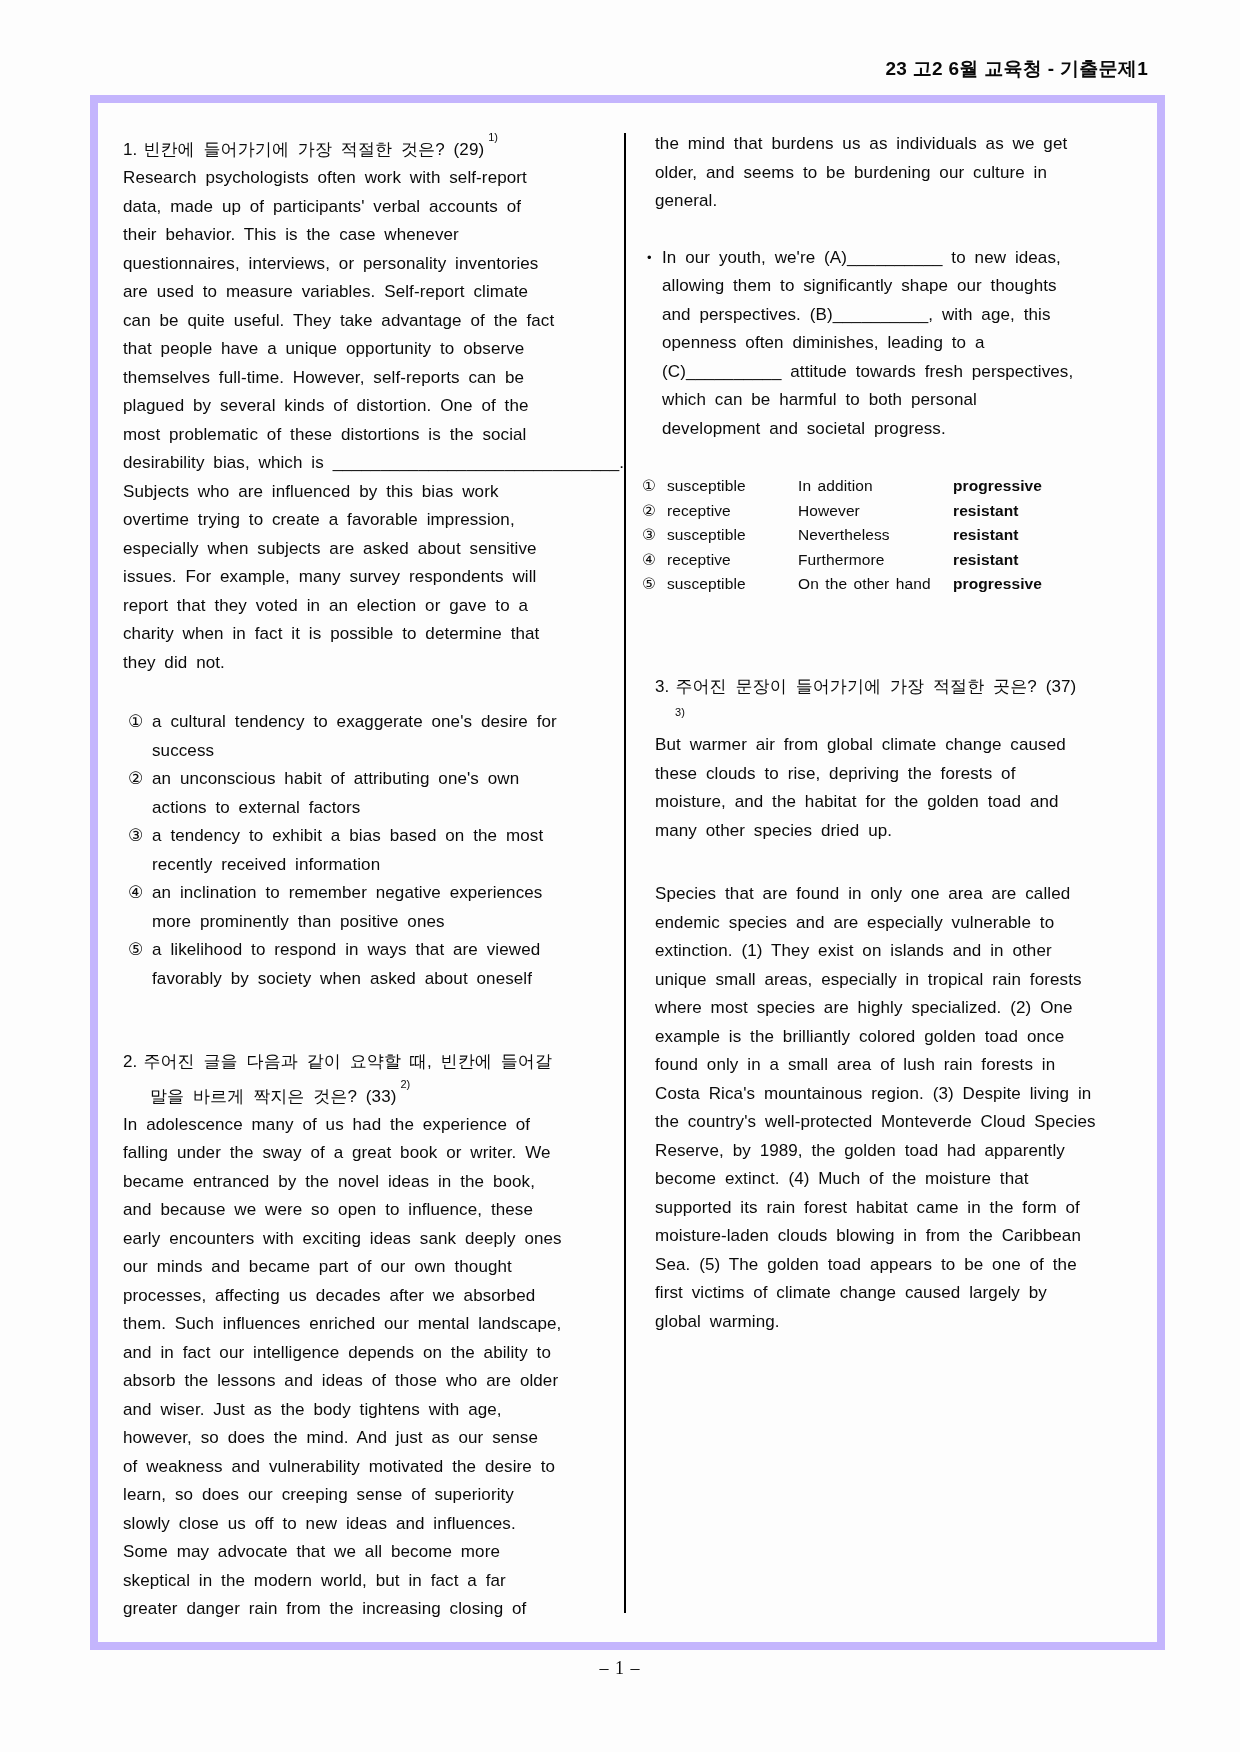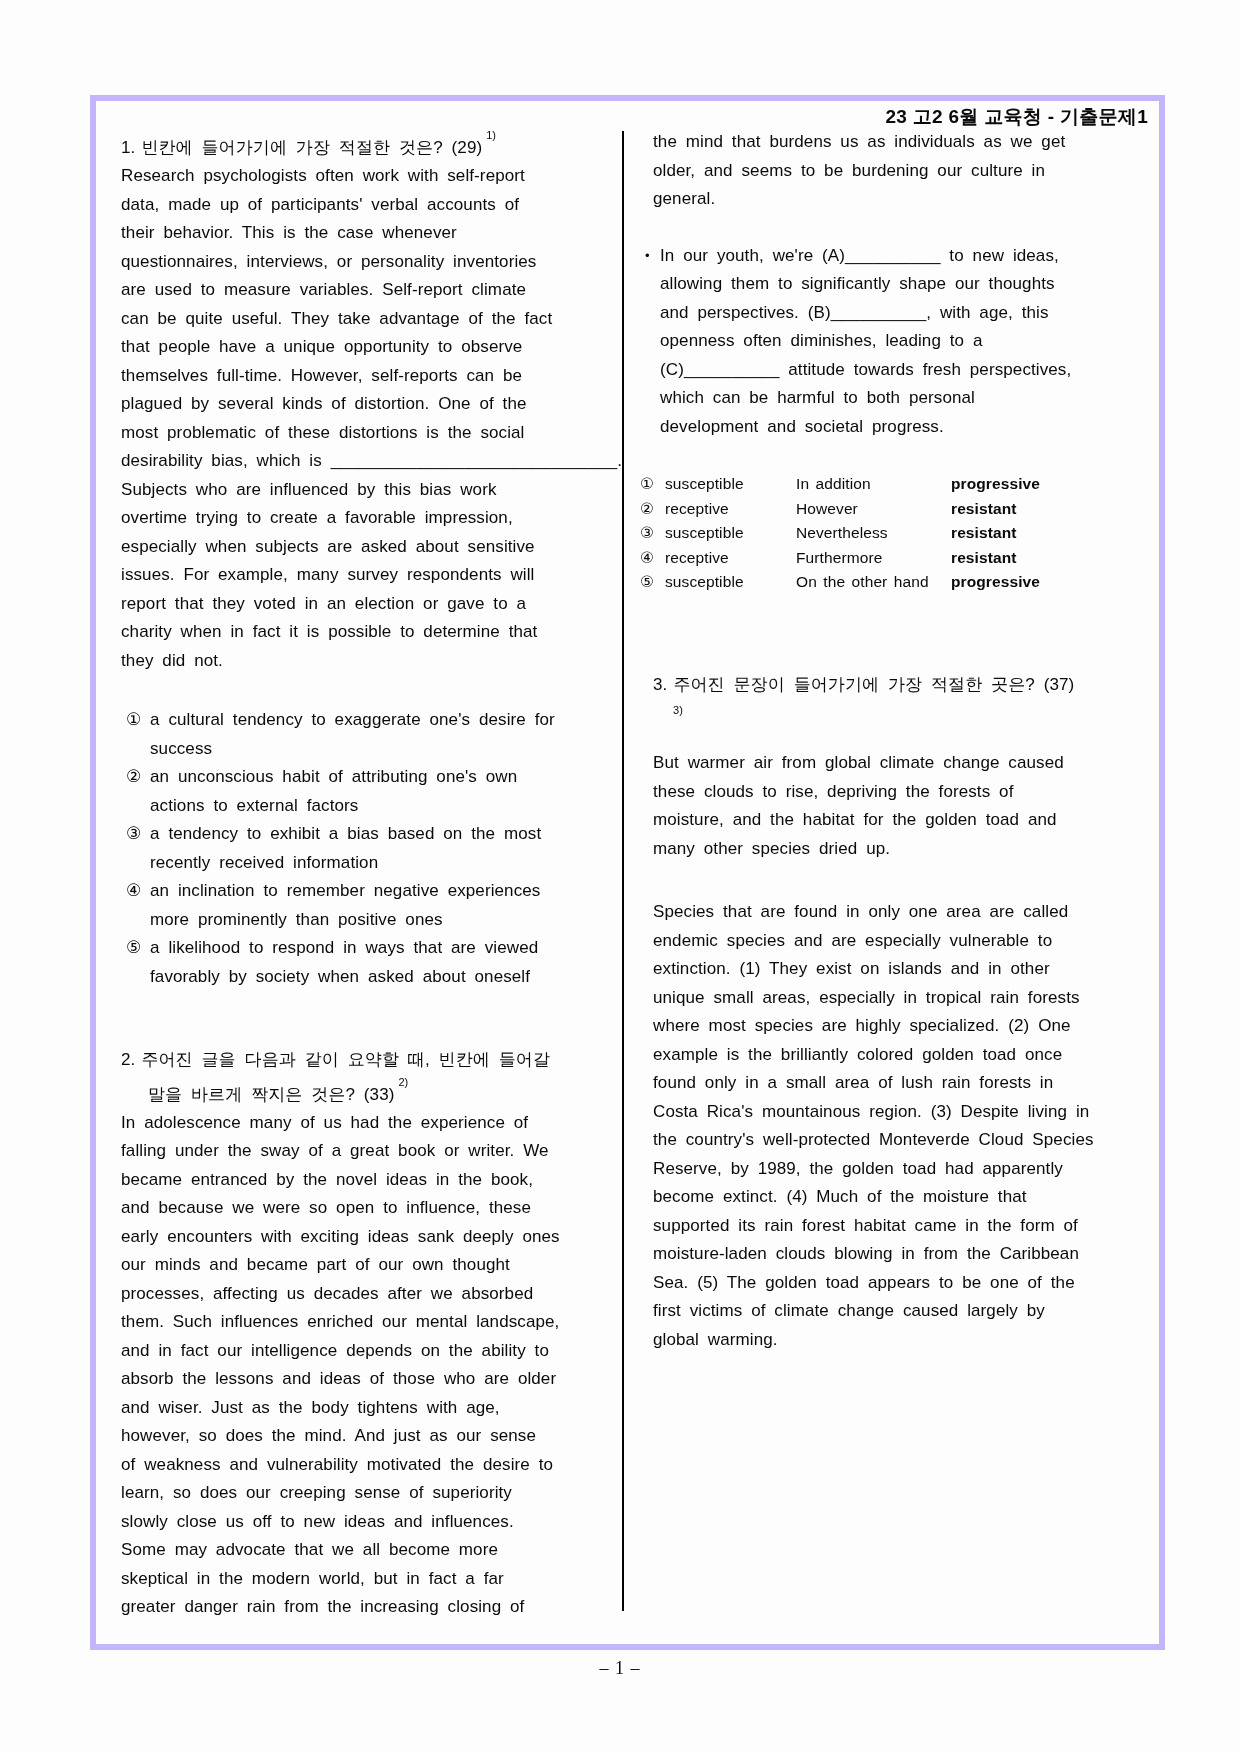--- a/index.html
+++ b/index.html
@@ -9,26 +9,25 @@
     width:1240px; height:1752px;
     background:#fdfdfd;
     font-family:"Liberation Sans","DejaVu Sans",sans-serif;
     color:#0a0a0a;
     overflow:hidden;
   }
   .doc-header {
     position:absolute; top:56px; right:92px;
     font-size:19px; font-weight:bold; letter-spacing:0.3px;
     white-space:nowrap;
-    margin-top:48px;
   }
   .sheet {
     position:absolute; left:90px; top:95px;
     width:1075px; height:1555px;
-    border:6px solid #c4b5fd;
+    border:8px solid #c4b5fd;
   }
   .divider {
     position:absolute; left:526px; top:30px;
     width:2px; height:1480px; background:#000;
   }
   .col { position:absolute; top:27px; font-size:17px; line-height:28.5px;
          word-spacing:4px; letter-spacing:0.1px; }
   .col-left  { left:25px;  width:484px; }
   .col-right { left:557px; width:492px; }
 
@@ -56,21 +55,21 @@
   .ctable { margin-top:31px; margin-left:-13px;
             font-size:15.5px; line-height:24.5px; word-spacing:2px; }
   .trow { display:flex; white-space:nowrap; }
   .tnum { width:25px;  flex:none; }
   .ta   { width:131px; flex:none; }
   .tb   { width:155px; flex:none; }
   .tc   { flex:1;font-weight:bold; }
 
   .q3-header { margin-top:76px; }
   .fnline { padding-left:20px; font-size:11px; line-height:22px; }
-  .given-passage { margin-top:28px; }
+  .given-passage { margin-top:8px; }
   .q3-passage { margin-top:35px; }
 
   .page-number {
     position:absolute; left:0; top:1658px; width:100%;
     text-align:center; font-family:"Liberation Serif","DejaVu Serif",serif;
     font-size:18px; letter-spacing:1px;
   }
 </style>
 </head>
 <body>

